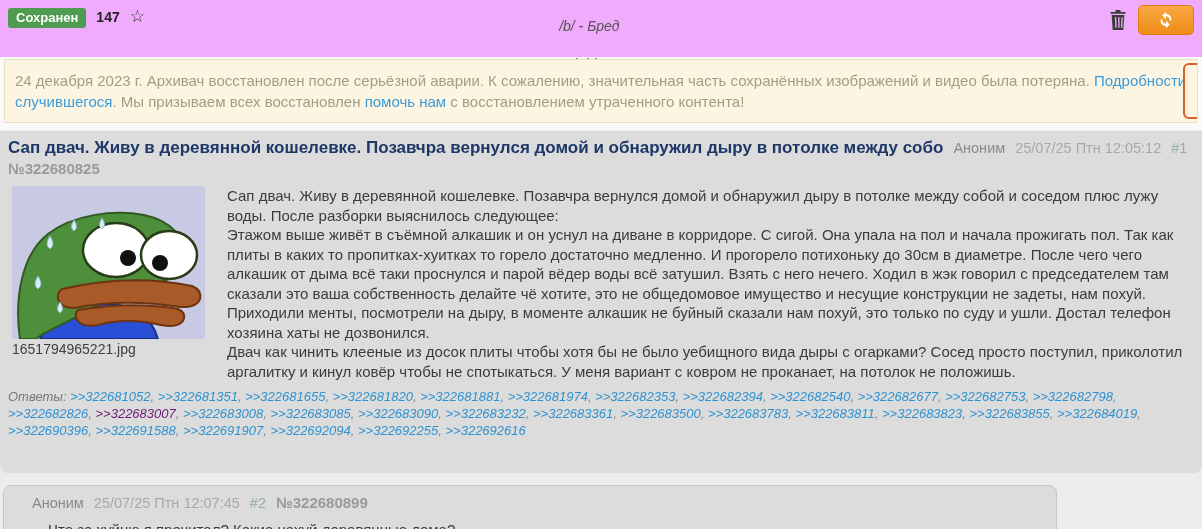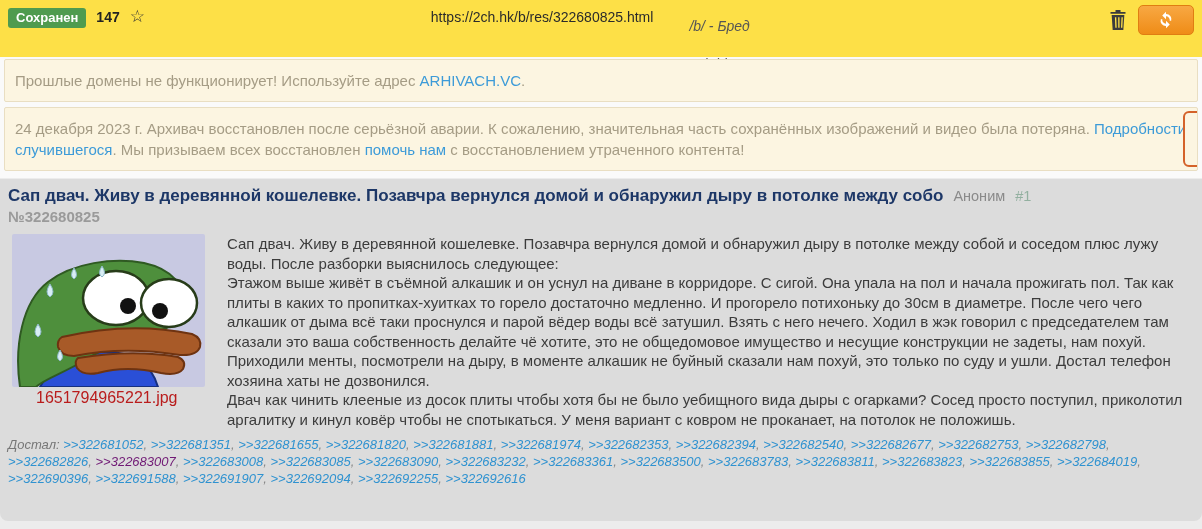--- a/index.html
+++ b/index.html
@@ -3,21 +3,21 @@
 <meta charset="utf-8">
 <style>
   html,body{margin:0;padding:0;}
   body{
     width:1202px;height:529px;overflow:hidden;position:relative;
     background:#ececec;
     font-family:"Liberation Sans", sans-serif;
     -webkit-font-smoothing:antialiased;
   }
   .topbar{
-    height:57px;background:#fde047;display:flex;align-items:center;
+    height:57px;background:#f0abfc;display:flex;align-items:center;
     padding:0 8px;box-sizing:border-box;gap:10px;
   }
   .saved-badge{
     background:#4f9b4f;color:#fff;font-size:13px;font-weight:bold;
     padding:3px 8px;border-radius:3px;line-height:1.1;align-self:flex-start;margin-top:8px;
   }
   .saved-count{font-size:14px;font-weight:bold;color:#222;align-self:flex-start;margin-top:9px;}
   .star{font-size:17px;color:#333;align-self:flex-start;margin-top:6px;cursor:pointer;}
   .gap-a{flex:1.1;}
   .gap-b{flex:1.4;}
@@ -47,21 +47,21 @@
   }
   .op-header{display:flex;align-items:baseline;gap:10px;line-height:24px;white-space:nowrap;}
   .op-title{font-size:17px;font-weight:bold;color:#1d3767;}
   .poster-name{font-size:14.5px;color:#8a8a8a;}
   .post-date{font-size:14.5px;color:#a8a8a8;}
   .post-ordinal{font-size:14.5px;color:#93b0a0;text-decoration:none;}
   .post-id{font-size:15px;color:#9a9a9a;line-height:18px;display:inline-block;text-decoration:none;font-weight:bold;}
   .op-content{display:flex;margin-top:8px;}
   .op-figure{margin-left:4px;width:193px;flex:0 0 193px;}
   .thumb{display:block;width:193px;height:153px;border-radius:2px;overflow:hidden;cursor:pointer;}
-  .file-link{font-size:16px;color:#b91c1c;text-decoration:none;display:inline-block;margin-top:2px;margin-left:24px;}
+  .file-link{font-size:14px;color:#404040;text-decoration:none;display:inline-block;margin-top:2px;}
   .post-text{
     margin-left:22px;font-size:15px;color:#3c3c3c;line-height:19.5px;
     white-space:pre-line;flex:1;
   }
   .replies{margin-top:7px;font-size:13px;font-style:italic;line-height:17px;color:#888;}
   .replies .replies-label{color:#777;}
   .reply-link{color:#2f92d0;text-decoration:none;}
   .reply-link.muted{color:#701a75;}
   .post-card{
     margin:12px 0 0 3px;width:1054px;box-sizing:border-box;
@@ -73,21 +73,20 @@
   svg{display:block;}
 </style>
 </head>
 <body>
 
 <div class="topbar">
   <span class="saved-badge">Сохранен</span>
   <span class="saved-count">147</span>
   <span class="star">☆</span>
   <span class="gap-a"></span>
-  <a href="#" class="page-url">https://2ch.hk/b/res/322680825.html</a>
   <span class="board-group">
     <a href="#" class="board-link">/b/ - Бред</a>
     <a href="#" class="site-link">2ch.hk</a>
   </span>
   <span class="gap-b"></span>
   <button class="trash-btn" title="">
     <span>
       <svg width="20" height="22" viewBox="0 0 24 26">
         <path fill="#3c3c3c" d="M9 1h6v2.5h6v2H3v-2h6V1zm-4.6 6h15.2l-1.2 18H5.6L4.4 7zm3.9 2.6l.5 12.8h1.6L9.9 9.6H8.3zm3.9 0l.1 12.8h1.6l-.1-12.8h-1.6zm4 0l-.6 12.8h1.6l.6-12.8h-1.6z"></path>
       </svg>
@@ -97,32 +96,30 @@
     <span>
       <svg width="18" height="18" viewBox="0 0 24 24">
         <path fill="#fff" d="M12 4V1L7 6l5 5V7a5 5 0 0 1 4.9 6h2.05A7 7 0 0 0 12 4zm-4.9 7H5.05A7 7 0 0 0 12 20v3l5-5-5-5v4a5 5 0 0 1-4.9-6z"></path>
       </svg>
     </span>
   </button>
 </div>
 
 <div class="notices">
   <div class="notice">
-    <span>Прошлые домены не функционирует! Используйте адрес </span><a href="#">ARHIVACH.VC</a><span>.</span>
-  </div>
-  <div class="notice">
     <span>24 декабря 2023 г. Архивач восстановлен после серьёзной аварии. К сожалению, значительная часть сохранённых изображений и видео была потеряна. </span><a href="#">Подробности случившегося</a><span>. Мы призываем всех восстановлен </span><a href="#">помочь нам</a><span> с восстановлением утраченного контента!</span>
     <span class="notice-edge-button"></span>
   </div>
 </div>
 
 <div class="thread">
   <div class="op-header">
     <span class="op-title">Сап двач. Живу в деревянной кошелевке. Позавчра вернулся домой и обнаружил дыру в потолке между собо</span>
     <span class="poster-name">Аноним</span>
+    <span class="post-date">25/07/25 Птн 12:05:12</span>
     <a href="#" class="post-ordinal">#1</a>
   </div>
   <a href="#" class="post-id">№322680825</a>
 
   <div class="op-content">
     <div class="op-figure">
       <a href="#" class="thumb">
         <svg width="193" height="153" viewBox="0 0 193 153">
           <rect width="193" height="153" fill="#c8c9e2"></rect>
 
@@ -146,21 +143,21 @@
         </svg>
       </a>
       <a href="#" class="file-link">1651794965221.jpg</a>
     </div>
     <div class="post-text">Сап двач. Живу в деревянной кошелевке. Позавчра вернулся домой и обнаружил дыру в потолке между собой и соседом плюс лужу воды. После разборки выяснилось следующее:
 Этажом выше живёт в съёмной алкашик и он уснул на диване в корридоре. С сигой. Она упала на пол и начала прожигать пол. Так как плиты в каких то пропитках-хуитках то горело достаточно медленно. И прогорело потихоньку до 30см в диаметре. После чего чего алкашик от дыма всё таки проснулся и парой вёдер воды всё затушил. Взять с него нечего. Ходил в жэк говорил с председателем там сказали это ваша собственность делайте чё хотите, это не общедомовое имущество и несущие конструкции не задеты, нам похуй. Приходили менты, посмотрели на дыру, в моменте алкашик не буйный сказали нам похуй, это только по суду и ушли. Достал телефон хозяина хаты не дозвонился.
 Двач как чинить клееные из досок плиты чтобы хотя бы не было уебищного вида дыры с огарками? Сосед просто поступил, приколотил аргалитку и кинул ковёр чтобы не спотыкаться. У меня вариант с ковром не проканает, на потолок не положишь.</div>
   </div>
 
   <div class="replies">
-    <span class="replies-label">Достал:</span>
+    <span class="replies-label">Ответы:</span>
     <span> <a href="#" class="reply-link">&gt;&gt;322681052</a>, <a href="#" class="reply-link">&gt;&gt;322681351</a>, <a href="#" class="reply-link">&gt;&gt;322681655</a>, <a href="#" class="reply-link">&gt;&gt;322681820</a>, <a href="#" class="reply-link">&gt;&gt;322681881</a>, <a href="#" class="reply-link">&gt;&gt;322681974</a>, <a href="#" class="reply-link">&gt;&gt;322682353</a>, <a href="#" class="reply-link">&gt;&gt;322682394</a>, <a href="#" class="reply-link">&gt;&gt;322682540</a>, <a href="#" class="reply-link">&gt;&gt;322682677</a>, <a href="#" class="reply-link">&gt;&gt;322682753</a>, <a href="#" class="reply-link">&gt;&gt;322682798</a>, <a href="#" class="reply-link">&gt;&gt;322682826</a>, <a href="#" class="reply-link muted">&gt;&gt;322683007</a>, <a href="#" class="reply-link">&gt;&gt;322683008</a>, <a href="#" class="reply-link">&gt;&gt;322683085</a>, <a href="#" class="reply-link">&gt;&gt;322683090</a>, <a href="#" class="reply-link">&gt;&gt;322683232</a>, <a href="#" class="reply-link">&gt;&gt;322683361</a>, <a href="#" class="reply-link">&gt;&gt;322683500</a>, <a href="#" class="reply-link">&gt;&gt;322683783</a>, <a href="#" class="reply-link">&gt;&gt;322683811</a>, <a href="#" class="reply-link">&gt;&gt;322683823</a>, <a href="#" class="reply-link">&gt;&gt;322683855</a>, <a href="#" class="reply-link">&gt;&gt;322684019</a>, <a href="#" class="reply-link">&gt;&gt;322690396</a>, <a href="#" class="reply-link">&gt;&gt;322691588</a>, <a href="#" class="reply-link">&gt;&gt;322691907</a>, <a href="#" class="reply-link">&gt;&gt;322692094</a>, <a href="#" class="reply-link">&gt;&gt;322692255</a>, <a href="#" class="reply-link">&gt;&gt;322692616</a></span>
   </div>
 </div>
 
 <div class="post-card">
   <div class="card-header">
     <span class="poster-name">Аноним</span>
     <span class="post-date">25/07/25 Птн 12:07:45</span>
     <a href="#" class="post-ordinal">#2</a>
     <a href="#" class="post-id">№322680899</a>

